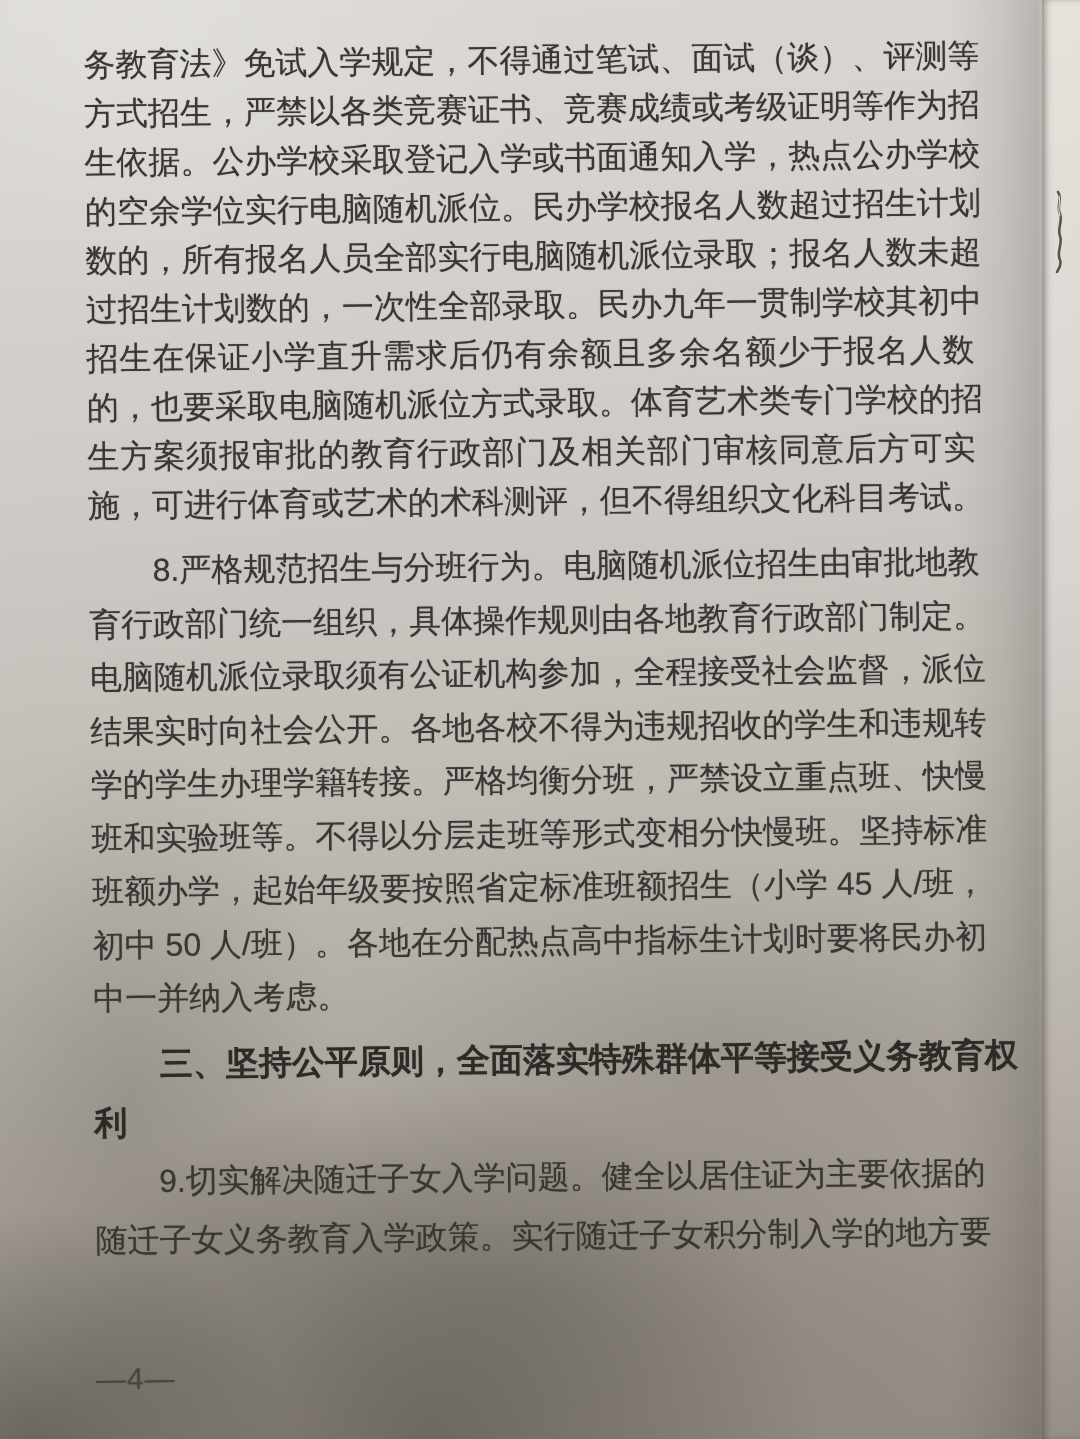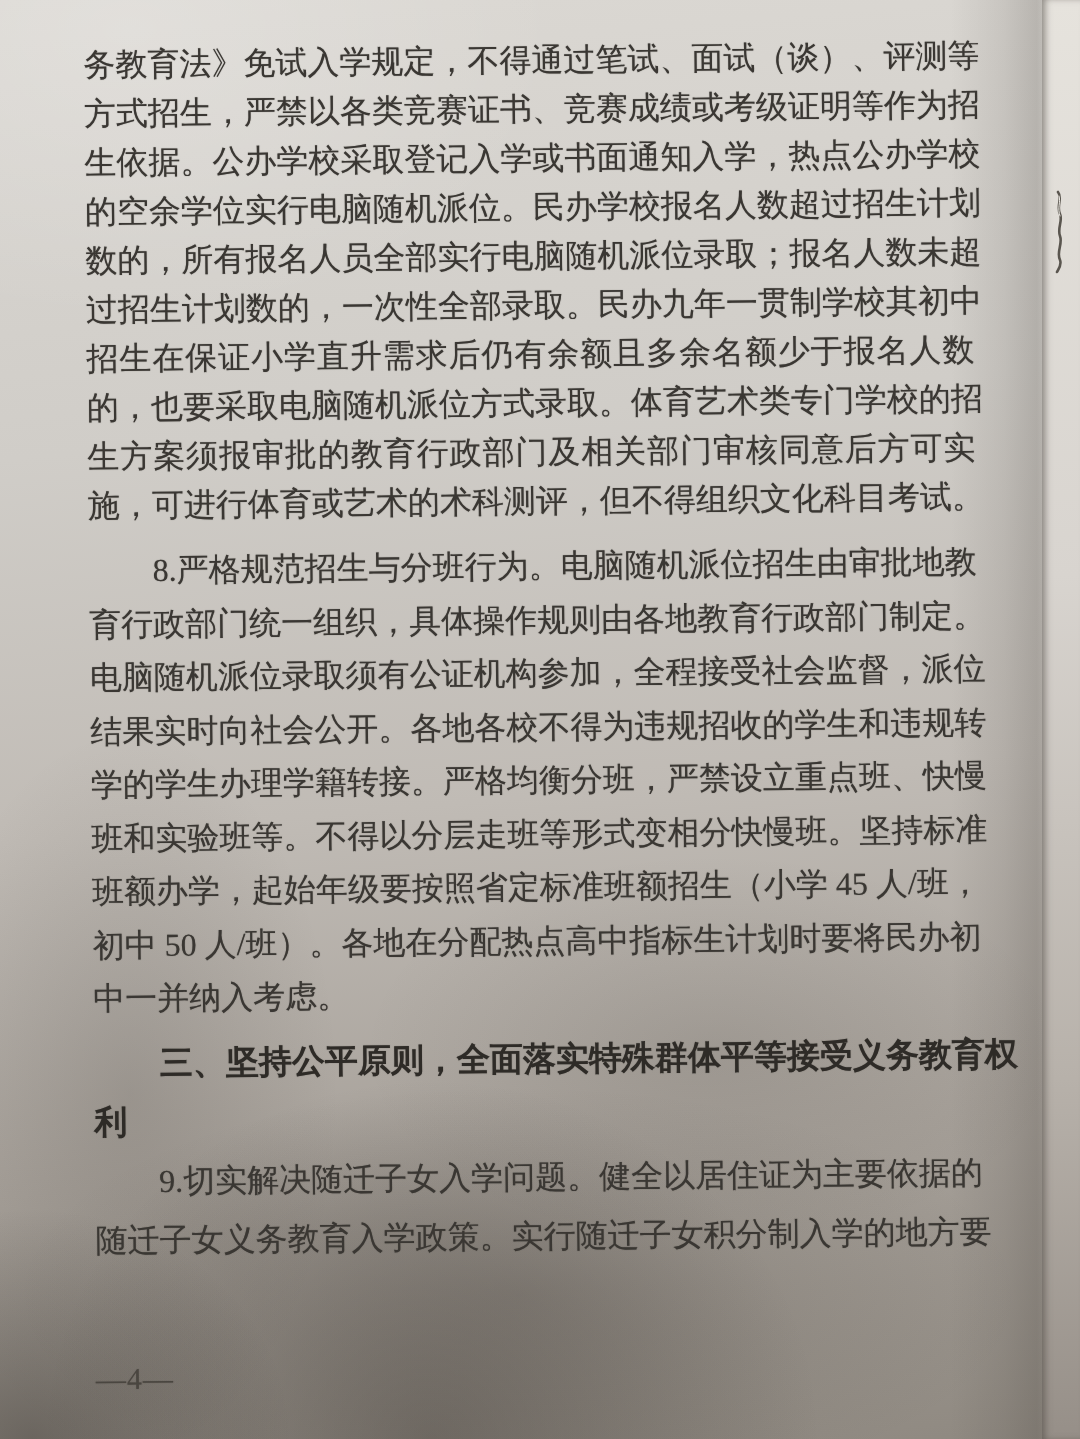--- a/index.html
+++ b/index.html
@@ -1,21 +1,21 @@
 <!DOCTYPE html>
 <html><head>
 <meta charset="utf-8">
 <style>
   html, body { margin: 0; padding: 0; background: #777; }
   .photo {
     position: relative;
     width: 1080px;
     height: 1439px;
     overflow: hidden;
-    font-family: Liberation Serif, serif;
+    font-family: Liberation Sans, sans-serif;
     
     background:
       radial-gradient(ellipse 360px 320px at 3% 100%, rgba(30,26,22,0.36), transparent 72%),
       radial-gradient(ellipse 540px 500px at 40% 100%, rgba(35,30,26,0.30), transparent 72%),
       radial-gradient(ellipse 720px 300px at 48% 90%, rgba(40,35,30,0.16), transparent 70%),
       radial-gradient(ellipse 300px 520px at 12% 76%, rgba(40,35,30,0.15), transparent 70%),
       radial-gradient(ellipse 500px 280px at 66% 73%, rgba(45,40,34,0.12), transparent 70%),
       radial-gradient(ellipse 620px 420px at 12% 2%, rgba(255,255,255,0.20), transparent 70%),
       linear-gradient(to right, transparent 88%, rgba(55,50,45,0.10) 93%, rgba(55,50,45,0.20) 96%, rgba(55,50,45,0.06) 97.5%, transparent 100%),
       linear-gradient(175deg, #dbd8d3 0%, #d0cdc8 30%, #c0bbb5 55%, #a7a19a 78%, #8f8981 100%);

